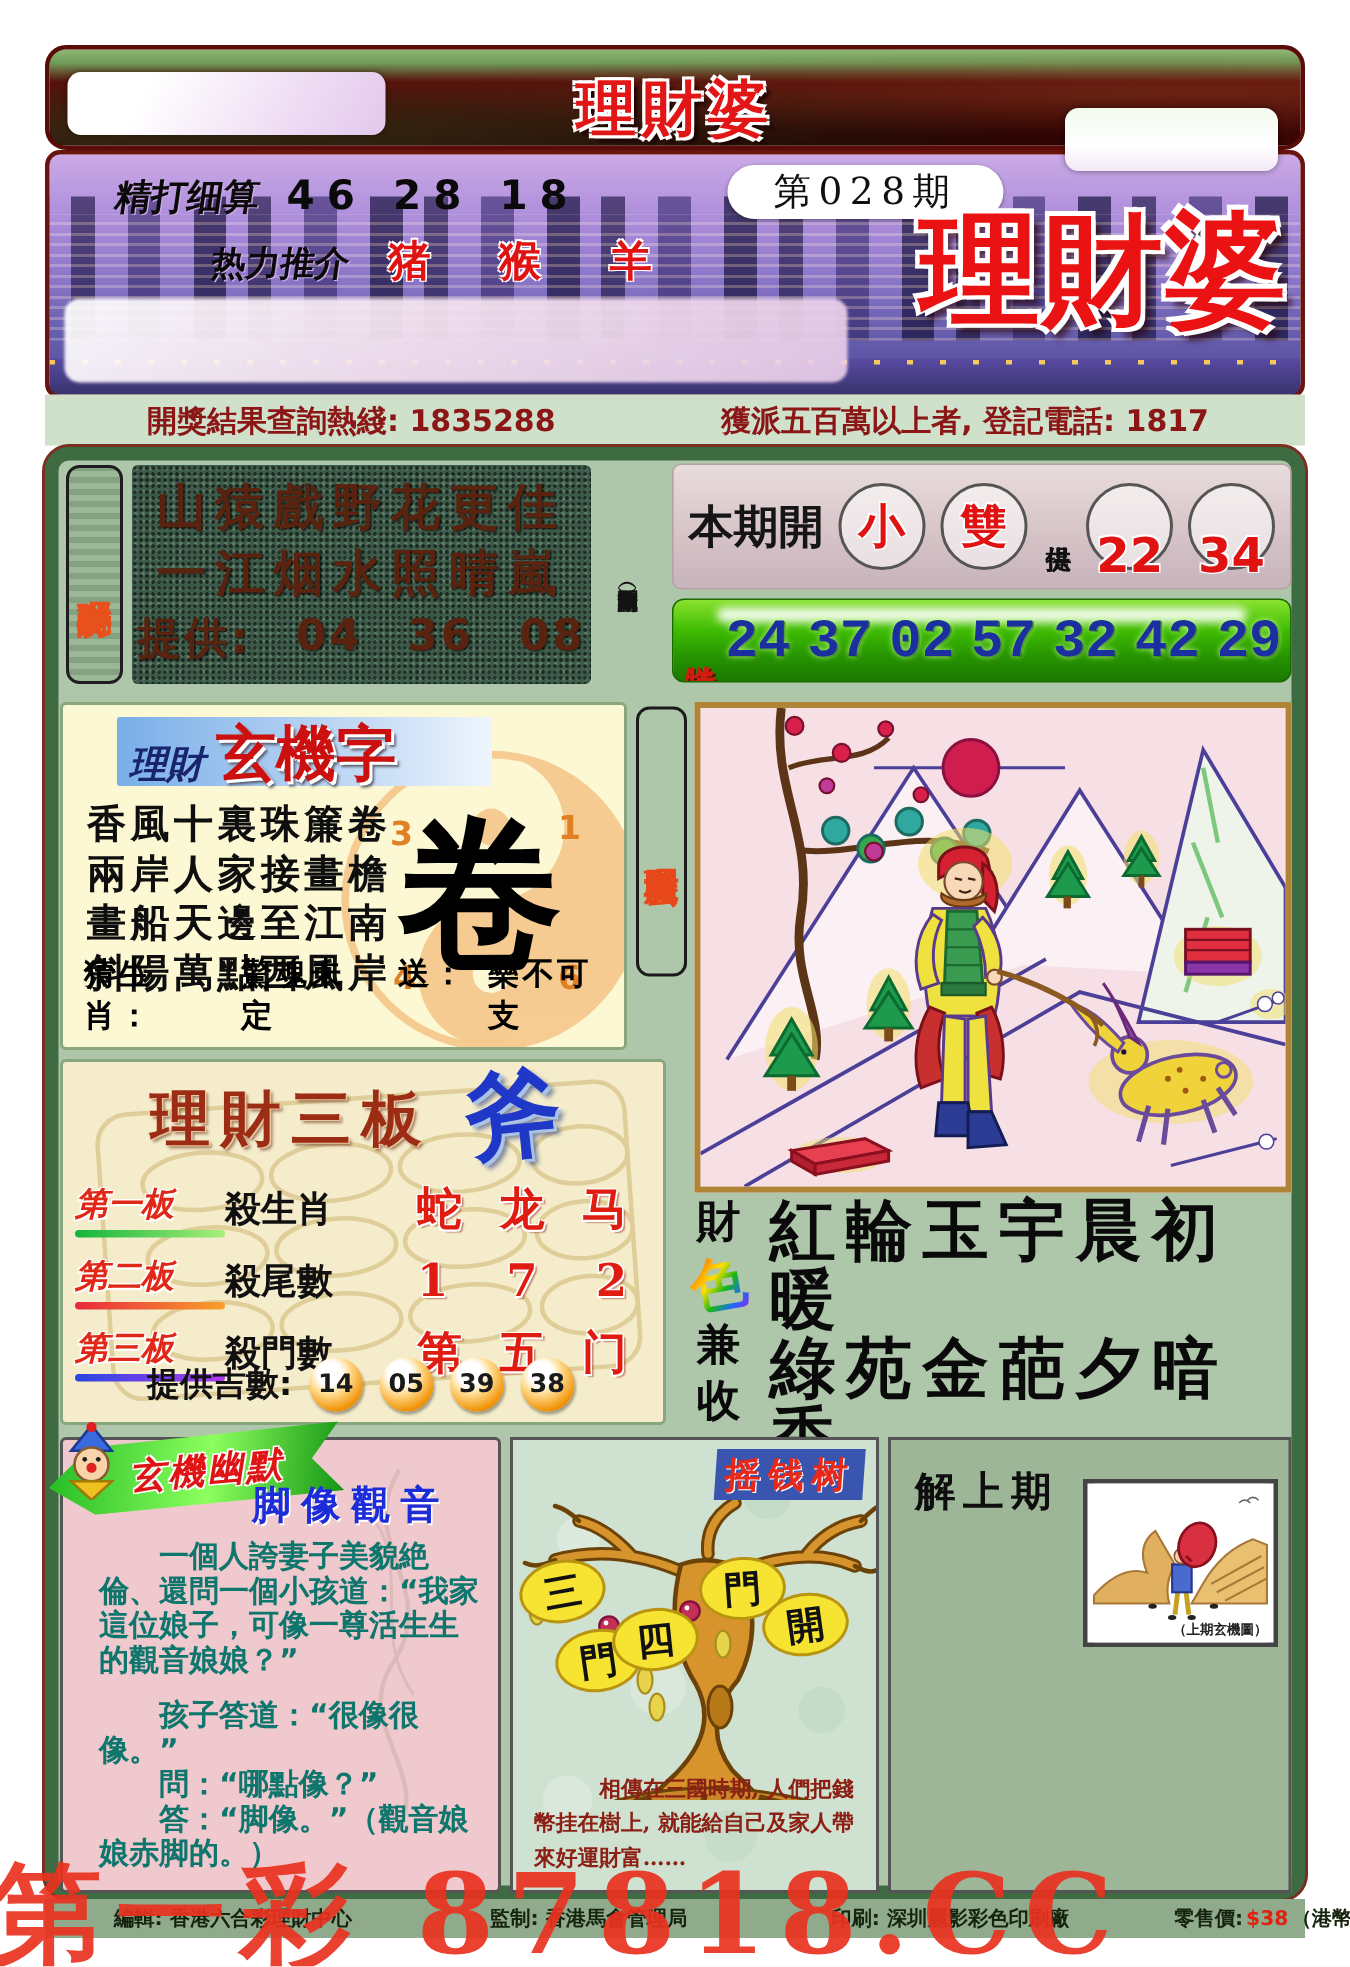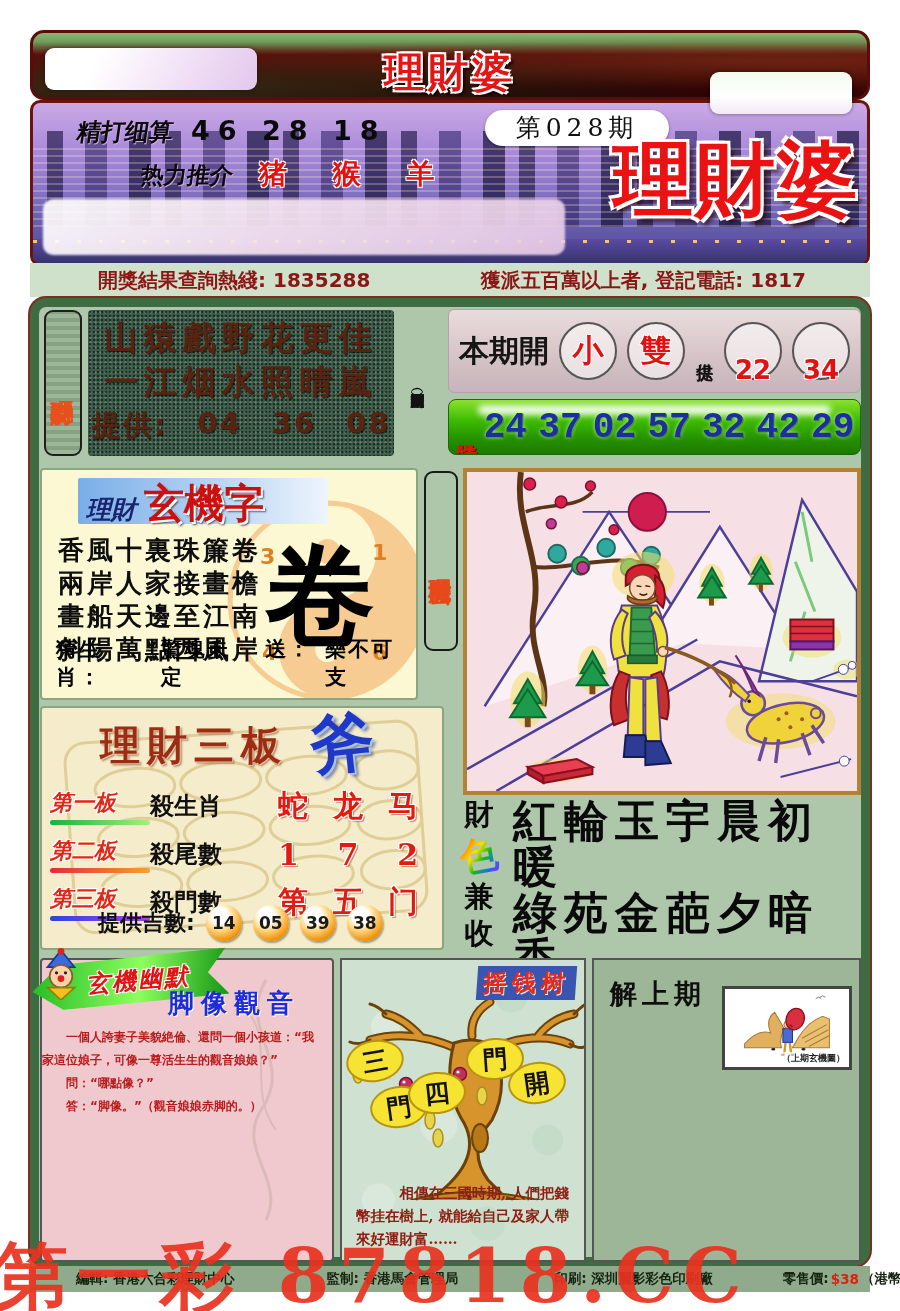--- a/index.html
+++ b/index.html
@@ -88,21 +88,21 @@
 
   .issue-box{position:absolute;left:409px;top:2px;width:413px;height:146px;}
   .issue-top{position:absolute;left:0;top:0;width:413px;height:84px;border-radius:6px;
     border:1px solid #b5a2a6;background:linear-gradient(180deg,#e9dcdc 0%,#d5c2c6 60%,#c7b4bc 100%);
     display:flex;align-items:center;justify-content:space-between;padding:0 10px;}
   .issue-prefix{font-family:"DejaVu Serif",serif;font-size:30px;font-weight:900;color:#151515;}
   .co{width:58px;height:58px;border:2px solid #555;border-radius:50%;
     background:rgba(255,255,255,.55);display:flex;align-items:center;justify-content:center;}
   .co .rc{color:#e01212;font-size:31px;font-weight:900;
     text-shadow:-1px -1px 0 #fff,1px -1px 0 #fff,-1px 1px 0 #fff,1px 1px 0 #fff;}
-  .co .rn{color:#e01212;font-size:26px;font-weight:900;
+  .co .rn{color:#e01212;font-size:32px;font-weight:900;
     text-shadow:-1px -1px 0 #fff,1px -1px 0 #fff,-1px 1px 0 #fff,1px 1px 0 #fff;margin-top:38px;}
   .tigong-v{font-size:17px;font-weight:900;color:#111;line-height:1.15;}
   .special-bar{position:absolute;left:0;top:90px;width:413px;height:56px;border-radius:8px;
     border:1px solid #1a6a00;overflow:hidden;display:flex;align-items:center;
     background:linear-gradient(180deg,#8ae22e 0%,#3dbb02 38%,#259101 72%,#1b7a00 100%);}
   .special-shine{position:absolute;top:5px;left:7%;right:7%;height:10px;border-radius:6px;
     background:rgba(255,255,255,.9);filter:blur(3px);}
   .special-label{margin-left:7px;font-size:21px;font-weight:900;color:#cf1d10;line-height:1.05;
     text-shadow:1px 1px 0 #4a1000;}
   .special-nums{flex:1;display:flex;justify-content:space-around;align-items:center;z-index:2;}
@@ -184,22 +184,22 @@
   .humor-arrow{position:absolute;left:-10px;top:-4px;width:196px;height:50px;
     background:linear-gradient(100deg,#23bb23 0%,#8cff5e 55%,#149414 100%);
     clip-path:polygon(0% 55%,15% 6%,100% 0%,90% 46%,100% 92%,15% 96%);
     transform:rotate(-5deg);display:flex;align-items:center;justify-content:center;}
   .humor-arrow span{font-size:24px;font-weight:900;font-style:italic;color:#e01414;
     letter-spacing:2px;margin-left:16px;
     text-shadow:-1px -1px 0 #fff,1px -1px 0 #fff,-1px 1px 0 #fff,1px 1px 0 #fff;}
   .mascot{position:absolute;left:-4px;top:-12px;width:46px;height:52px;z-index:3;}
   .humor-title{position:absolute;left:126px;top:26px;font-size:26px;font-weight:900;color:#1c2cd8;
     letter-spacing:7px;text-shadow:1px 1px 0 #fff;}
-  .humor-text{position:absolute;left:0;top:66px;right:10px;font-size:12px;line-height:23px;
-    color:#b91c1c;font-weight:bold;}
+  .humor-text{position:absolute;left:24px;top:66px;right:10px;font-size:20px;line-height:23px;
+    color:#0f766e;font-weight:bold;}
   .humor-text p{margin:0;text-indent:2em;}
   .humor-text p.gap{margin-top:14px;}
 
   
   .mtree{position:absolute;left:301px;top:651px;width:246px;height:304px;background:#cfe2d1;
     border:2px solid #555;overflow:hidden;}
   .mtree-pattern{position:absolute;inset:0;opacity:.5;
     background:radial-gradient(circle at 18% 22%, rgba(255,255,255,.5) 0 14px, transparent 15px),
       radial-gradient(circle at 70% 12%, rgba(160,200,170,.5) 0 16px, transparent 17px),
       radial-gradient(circle at 40% 55%, rgba(255,255,255,.4) 0 18px, transparent 19px),
@@ -214,21 +214,21 @@
     border-radius:50%;display:flex;align-items:center;justify-content:center;font-size:25px;
     font-weight:900;font-family:"DejaVu Serif",serif;color:#111;z-index:3;}
   .mtree-caption{position:absolute;left:14px;right:8px;bottom:10px;color:#8c2014;font-weight:900;
     font-size:14.5px;line-height:23px;font-family:"DejaVu Serif",serif;text-indent:3em;z-index:3;}
 
   
   .lastissue{position:absolute;left:553px;top:651px;width:269px;height:304px;background:#9cb697;
     border:2px solid #555;}
   .last-title{position:absolute;left:16px;top:16px;font-size:27px;font-weight:900;color:#0e0e0e;
     letter-spacing:5px;}
-  .last-frame{position:absolute;right:7px;top:26px;width:130px;height:84px;background:#fff;
+  .last-frame{position:absolute;right:7px;top:26px;width:130px;height:112px;background:#fff;
     border:3px solid #444;}
   .last-frame svg{display:block;width:100%;height:100%;}
   .last-caption{position:absolute;right:3px;bottom:2px;font-size:9px;color:#222;font-weight:bold;
     background:rgba(255,255,255,.7);padding:0 1px;}
 
   
   .footer{position:absolute;left:30px;top:1266px;width:840px;height:26px;background:#8fab8b;
     display:flex;align-items:center;font-size:13.5px;font-weight:bold;color:#15230f;white-space:nowrap;}
   .footer .f-ed{margin-left:46px;} .footer .f-su{margin-left:92px;}
   .footer .f-pr{margin-left:96px;} .footer .f-pl{margin-left:70px;}
@@ -542,20 +542,21 @@
         <circle cx="20" cy="3" r="3" fill="#e02020"></circle>
         <circle cx="20" cy="25" r="10" fill="#f8d4a8" stroke="#8a5a30" stroke-width="1.5"></circle>
         <circle cx="20" cy="27" r="3" fill="#e02020"></circle>
         <circle cx="16" cy="22" r="1.4" fill="#202020"></circle>
           <circle cx="24" cy="22" r="1.4" fill="#202020"></circle>
         <polygon points="8,35 32,35 20,46" fill="#f0c020" stroke="#a07808" stroke-width="1.5"></polygon>
       </svg>
       <div class="humor-title">脚像觀音</div>
       <div class="humor-text">
         <p>一個人誇妻子美貌絶倫、還問一個小孩道：“我家這位娘子，可像一尊活生生的觀音娘娘？”</p>
+        <p class="gap">孩子答道：“很像很像。”</p>
         <p>問：“哪點像？”</p>
         <p>答：“脚像。”（觀音娘娘赤脚的。）</p>
       </div>
     </div>
 
     <div class="mtree">
       <div class="mtree-pattern"></div>
       <div class="mtree-title">摇钱树</div>
       <svg class="mtree-svg" viewBox="0 0 246 212">
         <g stroke-linecap="round" fill="none">

